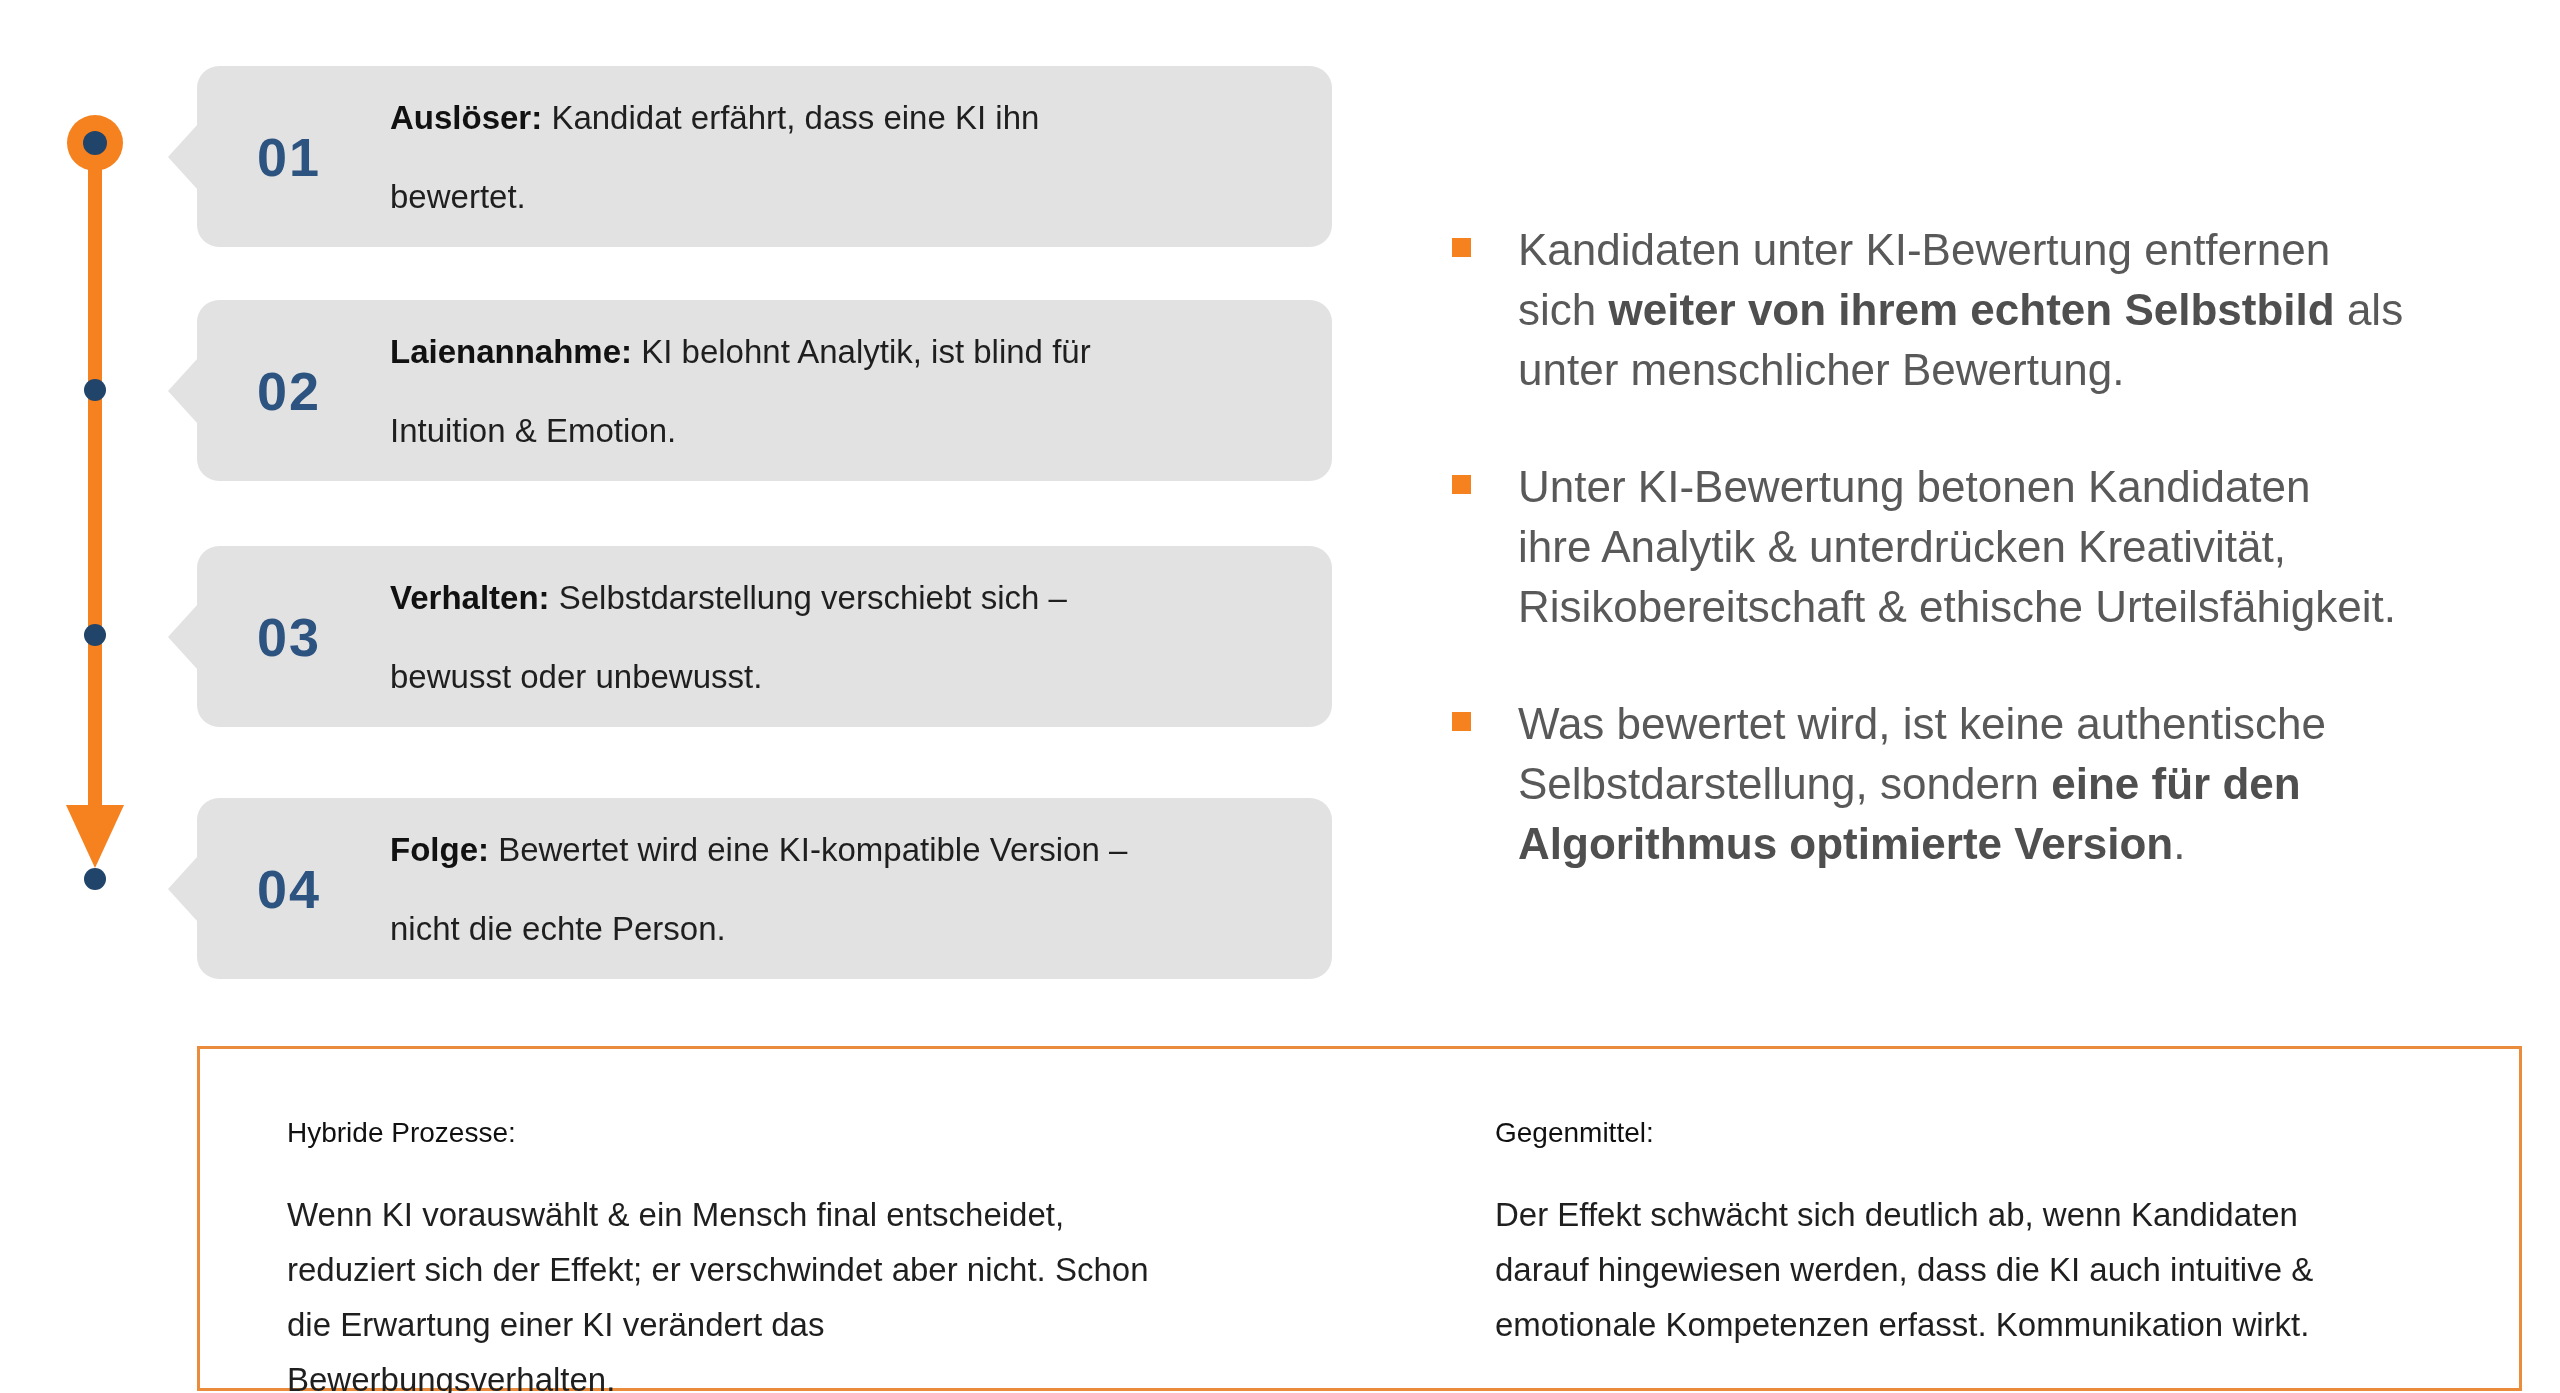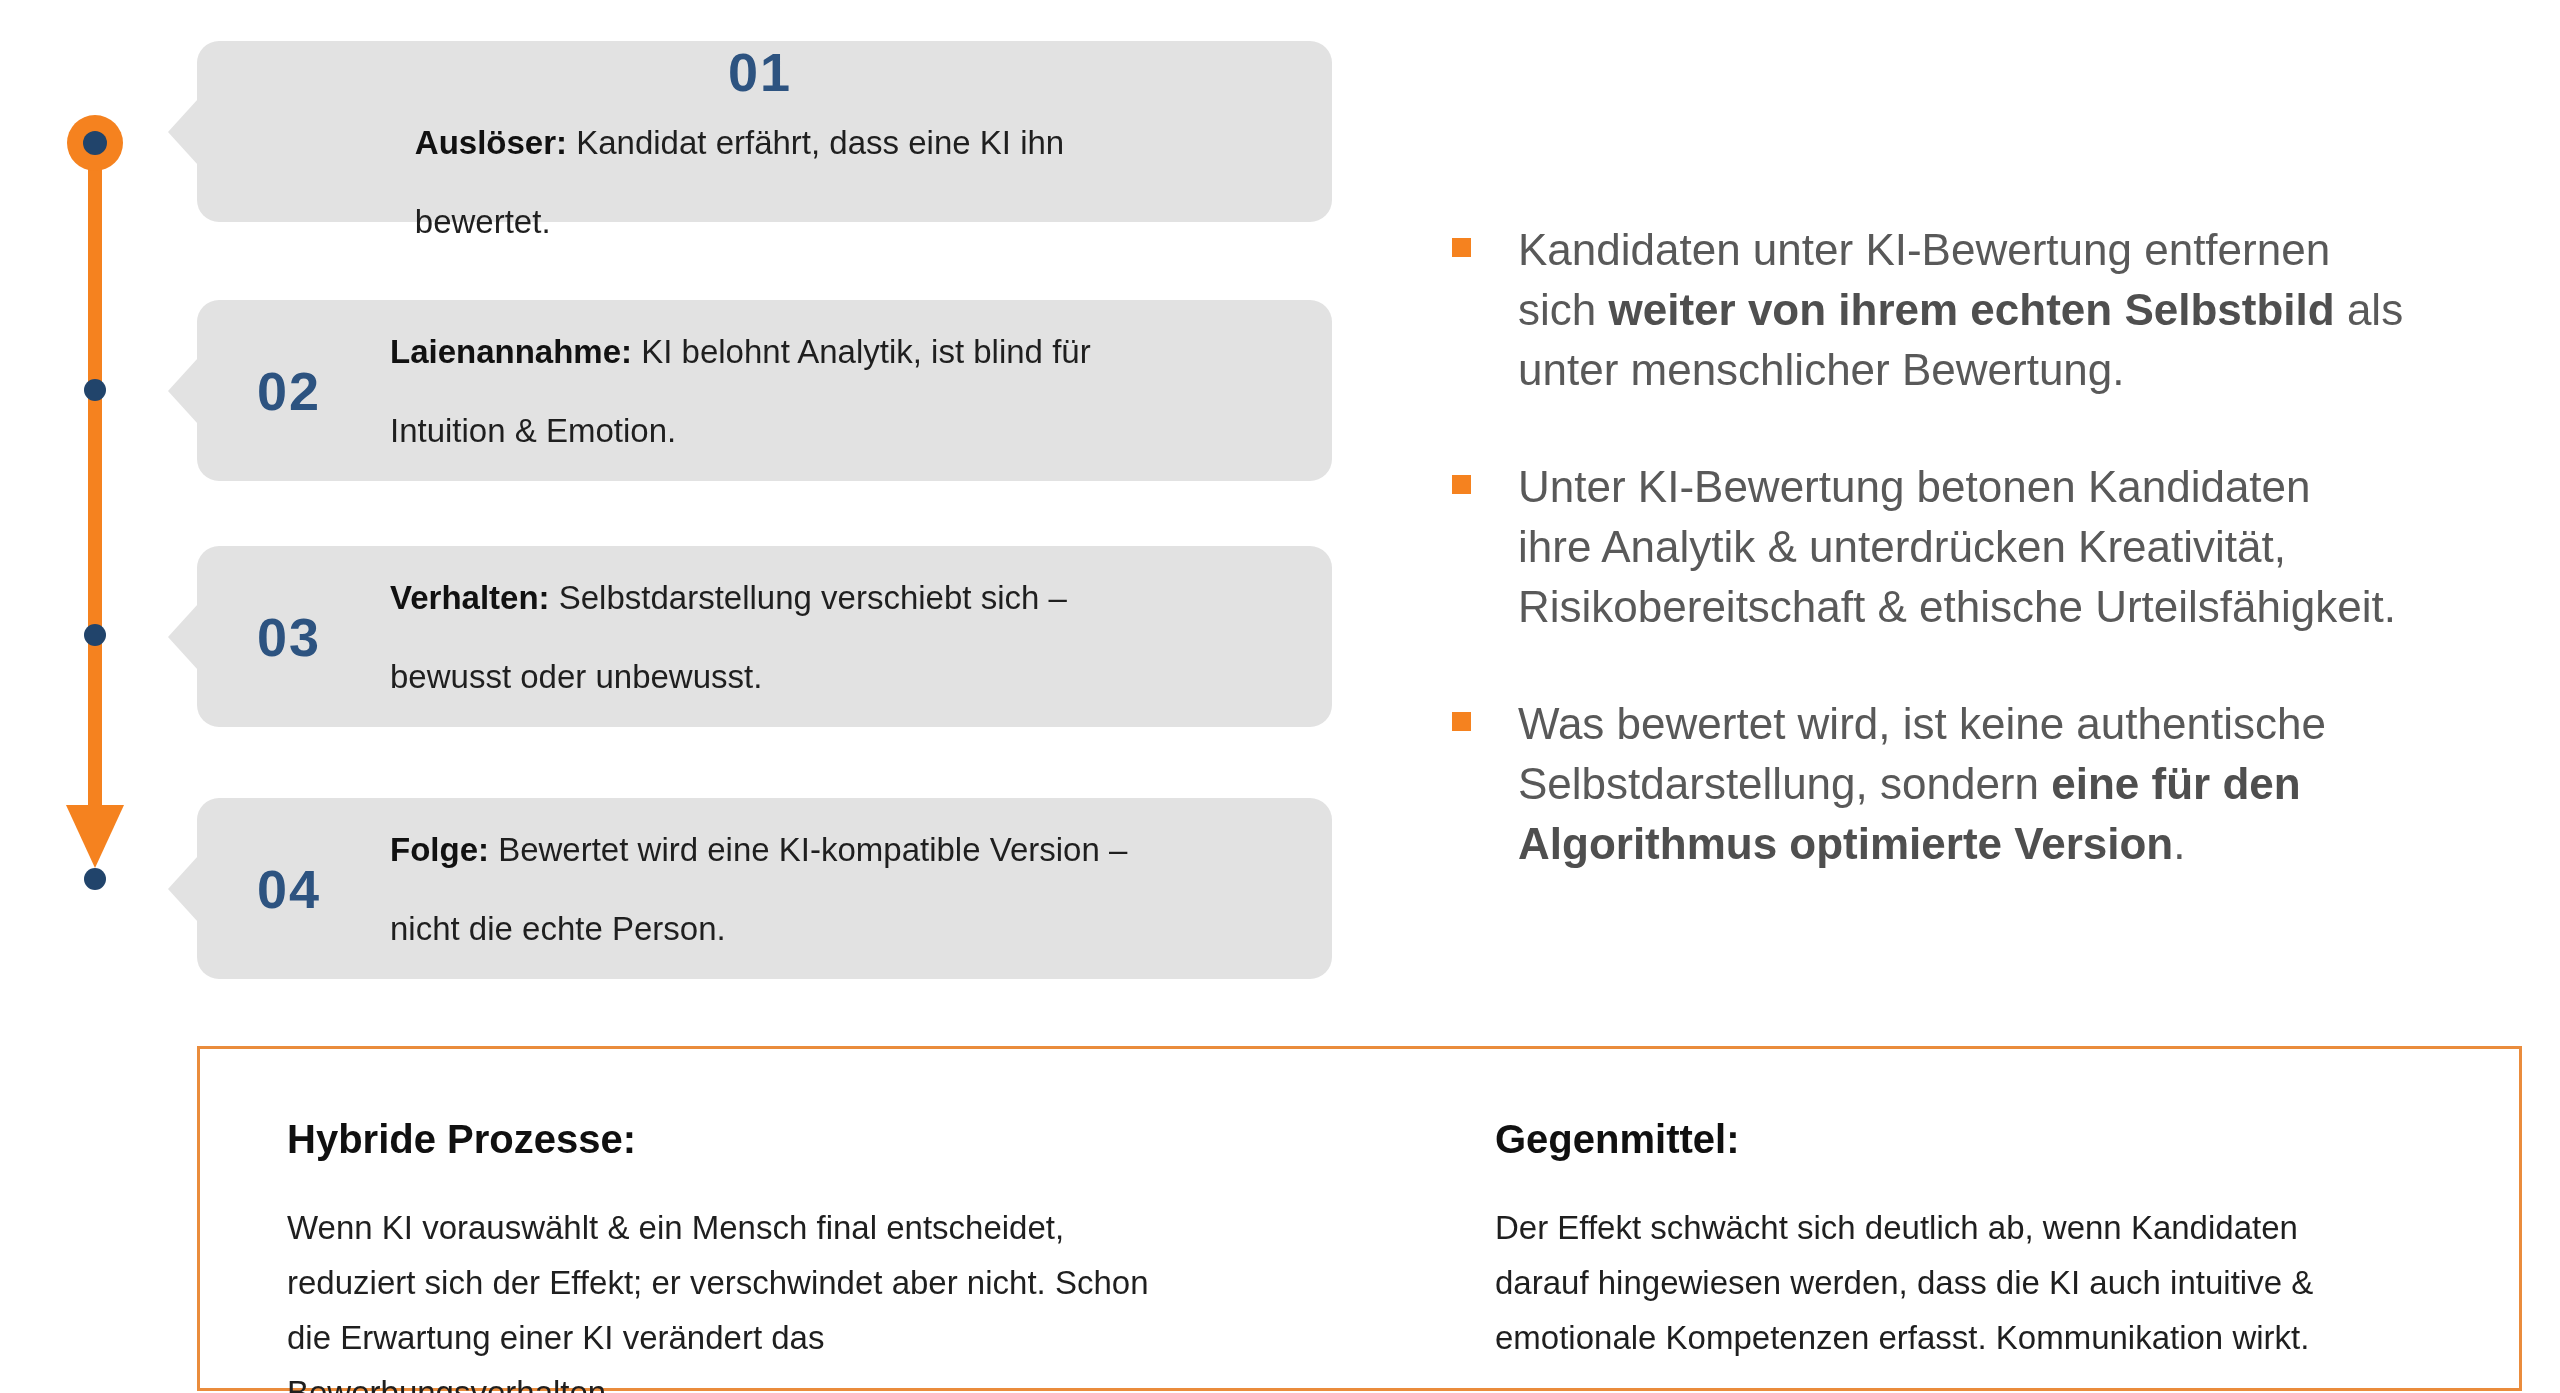--- a/index.html
+++ b/index.html
@@ -27,21 +27,21 @@
   .tl-dot.d2{top:379px;}
   .tl-dot.d3{top:624px;}
   .tl-dot.d4{top:868px;}
 
   
   .step-box{position:absolute;left:197px;width:1135px;height:181px;background:var(--box-bg);
     border-radius:22px;display:flex;align-items:center;}
   .step-box::before{content:"";position:absolute;left:-29px;top:50%;transform:translateY(-50%);
     width:0;height:0;border-top:33px solid transparent;border-bottom:33px solid transparent;
     border-right:30px solid var(--box-bg);}
-  .step-box.s1{top:41px;flex-direction:column;}
+  .step-box.s1{top:66px;}
   .step-box.s2{top:300px;}
   .step-box.s3{top:546px;}
   .step-box.s4{top:798px;}
   .step-number{flex:none;width:193px;padding-left:60px;font-size:54px;font-weight:bold;
     color:var(--number-blue);letter-spacing:2px;}
   .step-text{font-size:33px;line-height:79px;color:var(--dark-text);white-space:pre-line;
     padding-right:50px;}
   .step-text b{font-weight:bold;color:#111111;}
 
   
@@ -50,21 +50,21 @@
   .bullet-marker{flex:none;width:19px;height:19px;margin-top:18px;background:var(--orange);}
   .bullet-text{margin-left:47px;font-size:44px;line-height:60px;color:var(--gray-text);white-space:pre-line;}
   .bullet-text b{font-weight:bold;color:#4F4F4F;}
 
   
   .footer-panel{position:absolute;left:197px;top:1046px;width:2325px;height:345px;background:#ffffff;
     border:3px solid var(--footer-border);display:flex;padding:50px 40px 0 87px;}
   .footer-col{white-space:pre-line;}
   .footer-col.left{flex:none;width:1055px;}
   .footer-col.right{margin-left:153px;flex:none;width:1010px;}
-  .footer-title{font-size:40px;font-weight:bold;color:#101010;margin-bottom:20px;}
+  .footer-title{font-size:28px;font-weight:normal;color:#101010;margin-bottom:20px;}
   .footer-body{font-size:33px;line-height:55px;color:var(--dark-text);}
 </style>
 </head>
 <body>
 
 <div id="canvas">
 
   <div>
     <div class="tl-line"></div>
     <div class="tl-circle">

